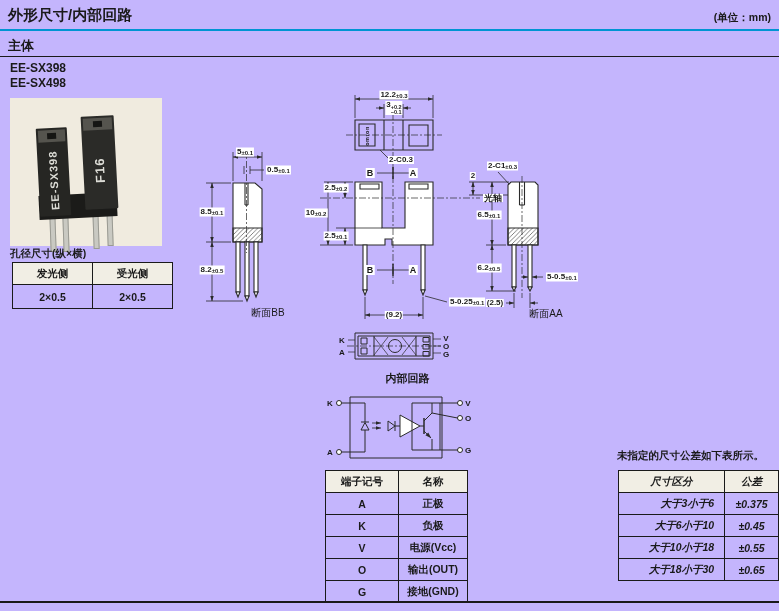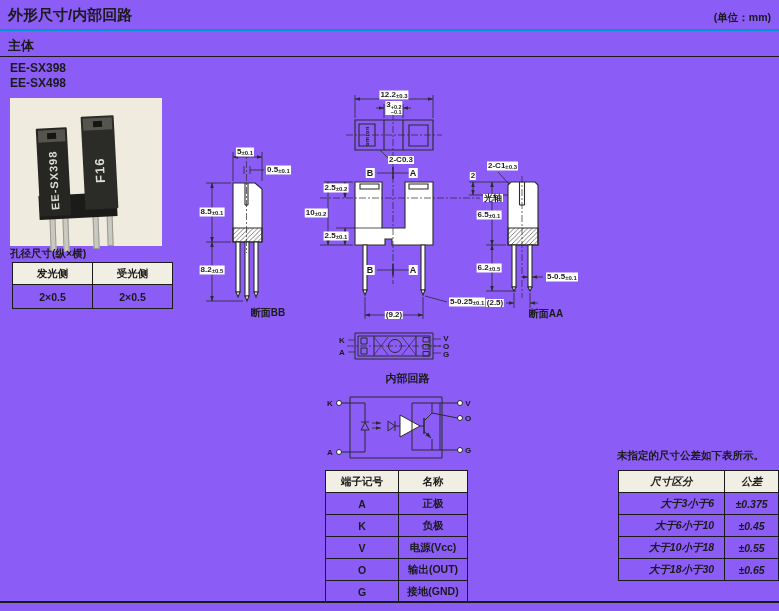--- a/index.html
+++ b/index.html
@@ -1,16 +1,16 @@
 <!DOCTYPE html>
 <html><head>
 <meta charset="utf-8">
 <style>
   html,body{margin:0;padding:0;background:#fff;}
-  .sheet{position:relative;width:779px;height:611px;background:#8b5cf6;overflow:hidden;
+  .sheet{position:relative;width:779px;height:611px;background:#c4b5fd;overflow:hidden;
          font-family:"Liberation Sans","DejaVu Sans",sans-serif;color:#1a1a1a;}
   .abs{position:absolute;}
   .page-title{left:8px;top:6px;font-size:15px;font-weight:bold;}
   .unit{right:8px;top:11px;font-size:10.5px;font-weight:bold;text-align:right;}
   .rule-blue{left:0;top:29px;width:779px;height:2px;}
   .rule-black{left:0;top:56px;width:779px;height:1px;background:#1a1a1a;}
   .rule-bottom{left:0;top:601px;width:779px;height:2px;background:#1a1a1a;}
   .section-title{left:8px;top:37px;font-size:13px;font-weight:bold;}
   .model1{left:10px;top:61px;font-size:12px;font-weight:bold;}
   .model2{left:10px;top:76px;font-size:12px;font-weight:bold;}
@@ -44,21 +44,21 @@
   thead th{background:#f1eee4;}
 
   
   .dim{position:absolute;transform:translate(-50%,-50%);font-size:8px;font-weight:bold;
        background:#fff;padding:0 1px;white-space:nowrap;line-height:8px;}
   .dim small{font-size:6px;vertical-align:-1px;}
   .dim .stack{display:inline-flex;flex-direction:column;font-size:5.5px;line-height:5px;vertical-align:-2px;font-weight:bold;}
   .dim.la{transform:translate(0,-50%);}
   .marker{position:absolute;transform:translate(-50%,-50%);font-size:9px;font-weight:bold;background:#fff;padding:0 1px;}
   .pin{position:absolute;transform:translate(-50%,-50%);font-size:8px;font-weight:bold;}
-  .secname{position:absolute;transform:translate(-50%,-50%);font-size:10px;font-weight:bold;white-space:nowrap;padding-left:40px;}
+  .secname{position:absolute;transform:translate(-50%,-50%);font-size:10px;font-weight:normal;white-space:nowrap;padding-left:40px;}
   .circ-title{position:absolute;transform:translate(-50%,-50%);font-size:11px;font-weight:bold;white-space:nowrap;padding-left:27px;}
   .brand{position:absolute;transform:translate(-50%,-50%) rotate(-90deg);font-size:5.5px;font-weight:bold;letter-spacing:0.5px;}
   svg{position:absolute;left:0;top:0;}
   svg line,svg path,svg rect,svg circle,svg polygon{vector-effect:non-scaling-stroke;}
 </style>
 </head>
 <body>
 
 <div class="sheet">
 

